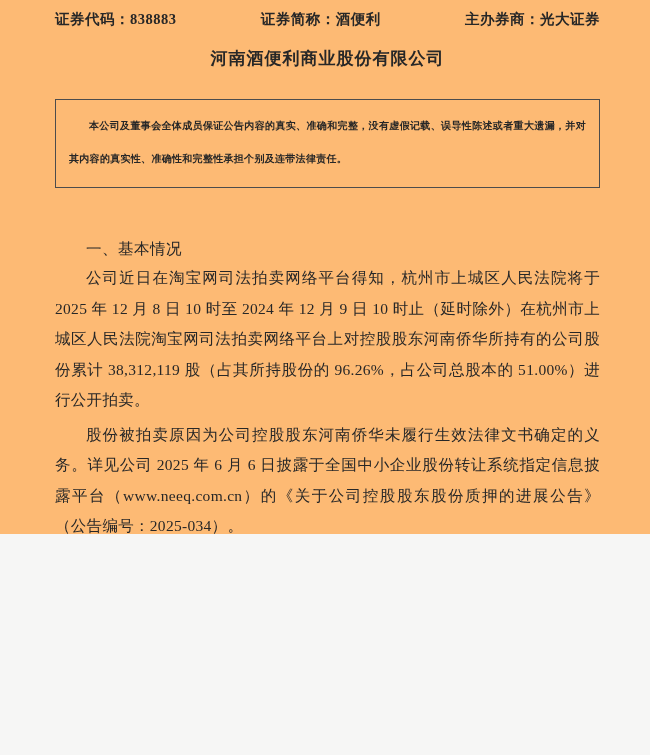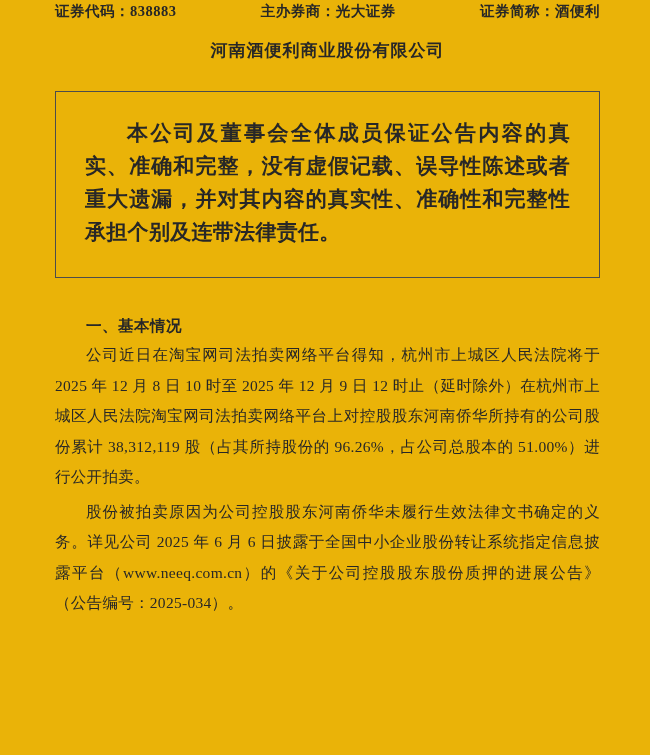--- a/index.html
+++ b/index.html
@@ -3,28 +3,28 @@
 <meta charset="utf-8">
 <style>
   html, body {
     margin: 0;
     padding: 0;
     background: #f6f6f5;
   }
   .page {
     position: relative;
     width: 650px;
-    height: 755px;
+    height: 534px;
     margin: 0 auto;
-    background: #eab308;
+    background: #fdba74;
     color: #272727;
     font-family: "Liberation Serif", "DejaVu Serif", serif;
     overflow: hidden;
     box-sizing: border-box;
-    padding: 0 50px 10px 55px;
+    padding: 8px 50px 10px 55px;
   }
   .header-row {
     display: flex;
     justify-content: space-between;
     align-items: baseline;
     font-size: 14.5px;
     font-weight: 600;
     letter-spacing: 0.5px;
     margin-top: 2px;
   }
@@ -42,63 +42,63 @@
     letter-spacing: 0.5px;
     margin-top: 29px;
   }
   .disclaimer-box {
     border: 1.5px solid #4c4c4c;
     margin-top: 29px;
     padding: 9px 13px 12px 13px;
     box-sizing: border-box;
   }
   .disclaimer-box p {
-    margin: 16px;
-    font-size: 21px;
+    margin: 0;
+    font-size: 10px;
     font-weight: bold;
     line-height: 33px;
     text-align: justify;
     text-indent: 2em;
     letter-spacing: 0.3px;
   }
   .section-heading {
-    margin-top: 38px;
+    margin-top: 51px;
     font-size: 15.5px;
-    font-weight: bold;
+    font-weight: normal;
     text-indent: 2em;
     letter-spacing: 0.5px;
     line-height: 20px;
   }
   .body-para {
     margin: 4px 0 0 0;
     font-size: 15.5px;
     line-height: 30.5px;
     text-align: justify;
     text-indent: 2em;
     letter-spacing: 0.3px;
   }
 </style>
 </head>
 <body>
 
 <div class="page">
 
   <div class="header-row">
     <span>证券代码：838883</span>
+    <span>证券简称：酒便利</span>
     <span>主办券商：光大证券</span>
-    <span>证券简称：酒便利</span>
   </div>
 
   <div class="title-company">河南酒便利商业股份有限公司</div>
 
 
   <div class="disclaimer-box">
     <p>本公司及董事会全体成员保证公告内容的真实、准确和完整，没有虚假记载、误导性陈述或者重大遗漏，并对其内容的真实性、准确性和完整性承担个别及连带法律责任。</p>
   </div>
 
   <div class="section-heading">一、基本情况</div>
 
 
-  <p class="body-para">公司近日在淘宝网司法拍卖网络平台得知，杭州市上城区人民法院将于 2025 年 12 月 8 日 10 时至 2025 年 12 月 9 日 12 时止（延时除外）在杭州市上城区人民法院淘宝网司法拍卖网络平台上对控股股东河南侨华所持有的公司股份累计 38,312,119 股（占其所持股份的 96.26%，占公司总股本的 51.00%）进行公开拍卖。</p>
+  <p class="body-para">公司近日在淘宝网司法拍卖网络平台得知，杭州市上城区人民法院将于 2025 年 12 月 8 日 10 时至 2024 年 12 月 9 日 10 时止（延时除外）在杭州市上城区人民法院淘宝网司法拍卖网络平台上对控股股东河南侨华所持有的公司股份累计 38,312,119 股（占其所持股份的 96.26%，占公司总股本的 51.00%）进行公开拍卖。</p>
 
   <p class="body-para">股份被拍卖原因为公司控股股东河南侨华未履行生效法律文书确定的义务。详见公司 2025 年 6 月 6 日披露于全国中小企业股份转让系统指定信息披露平台（www.neeq.com.cn）的《关于公司控股股东股份质押的进展公告》（公告编号：2025-034）。</p>
 
 </div>
 
 </body></html>

